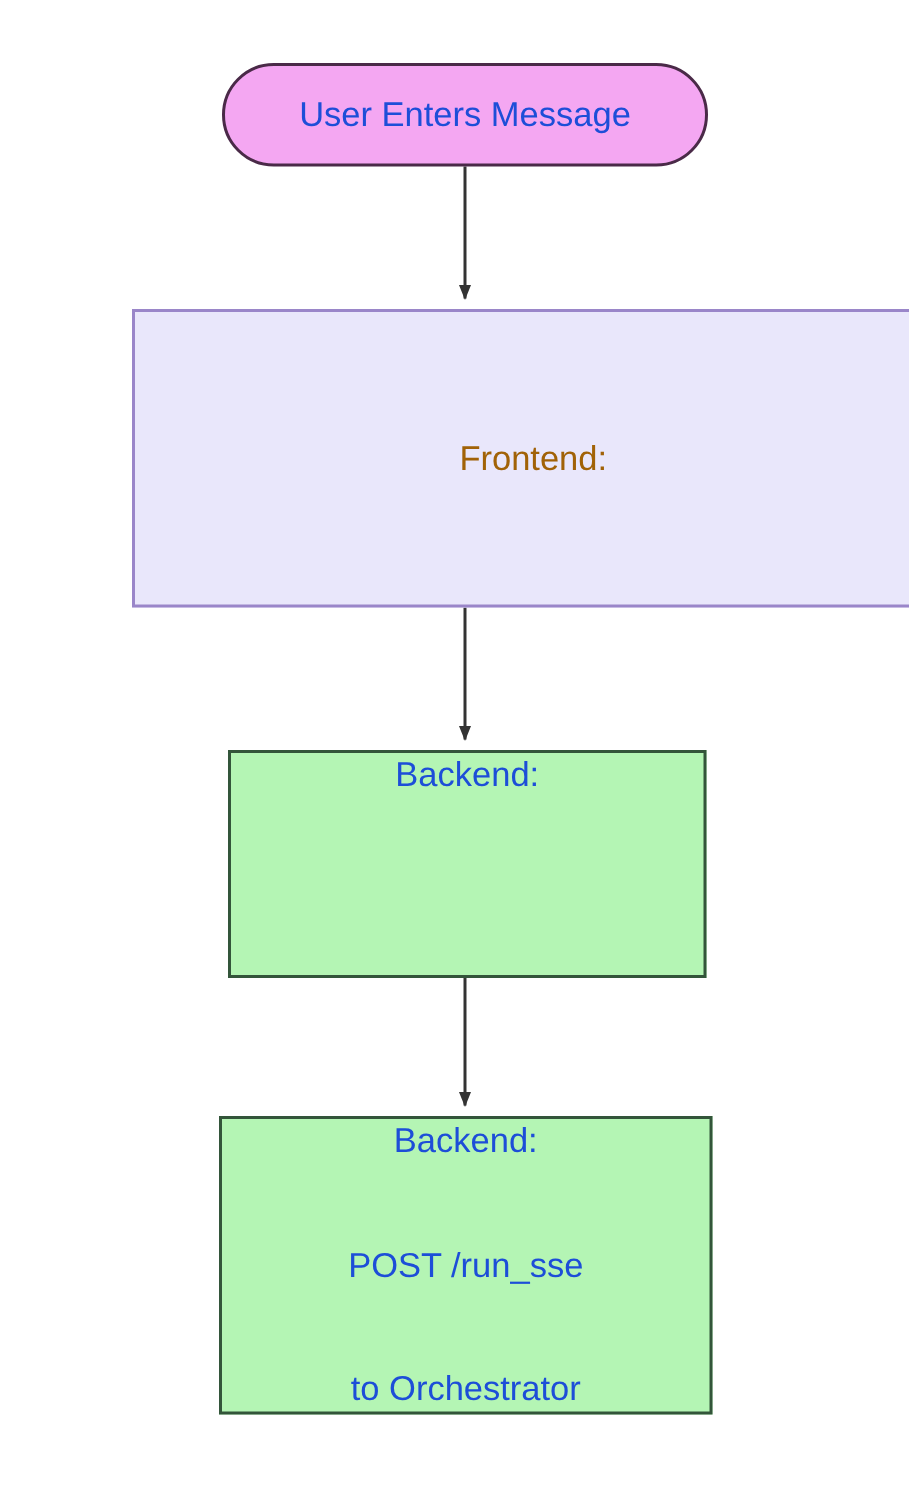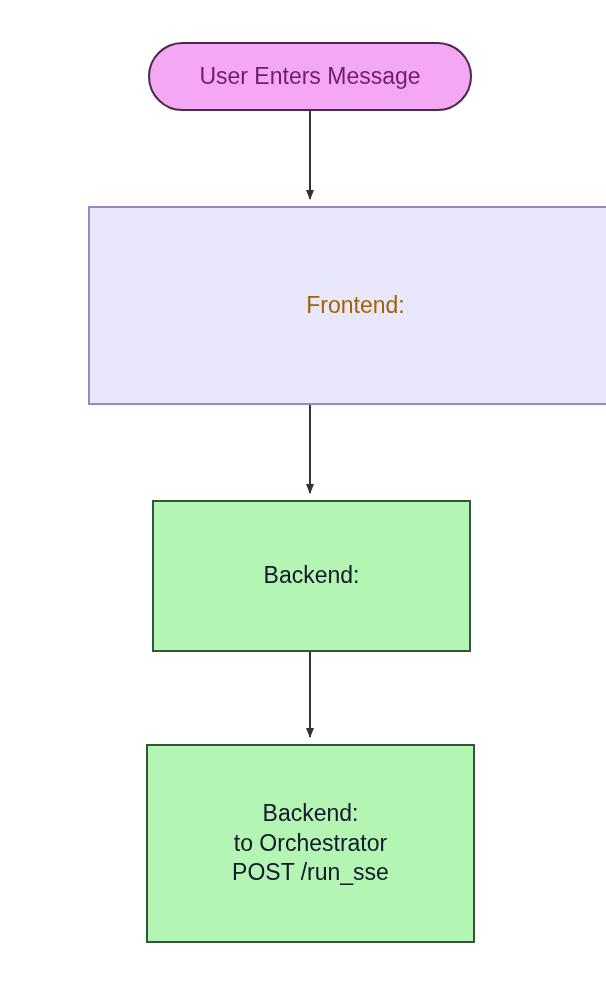--- a/index.html
+++ b/index.html
@@ -39,42 +39,43 @@
 
   
   .node-start {
     left: 148px;
     top: 42px;
     width: 324px;
     height: 69px;
     background: #f4a7f2;
     border: 2px solid #4a2a48;
     border-radius: 40px;
-    color: #701a75;
+    color: #1d4ed8;
     font-size: 23px;
   }
 
   
   .node-process-purple {
     left: 88px;
     top: 206px;
     width: 535px;
     height: 199px;
     background: #e9e7fb;
     border: 2px solid #9a86c9;
     color: #a16207;
     font-size: 23px;
   }
 
   
   .node-process-green {
     background: #b4f5b4;
     border: 2px solid #33553a;
-    color: #0f172a;
+    color: #1d4ed8;
     font-size: 23px;
+    justify-content: space-between;
   }
   .node-session {
     left: 152px;
     top: 500px;
     width: 319px;
     height: 152px;
   }
   .node-orchestrator {
     left: 146px;
     top: 744px;
@@ -118,17 +119,17 @@
   <div class="node node-process-purple">
     <span class="line">Frontend:</span>
   </div>
 
   <div class="node node-process-green node-session">
     <span class="line">Backend:</span>
   </div>
 
   <div class="node node-process-green node-orchestrator">
     <span class="line">Backend:</span>
+    <span class="line">POST /run_sse</span>
     <span class="line">to Orchestrator</span>
-    <span class="line">POST /run_sse</span>
   </div>
 
 </div>
 
 </body></html>

